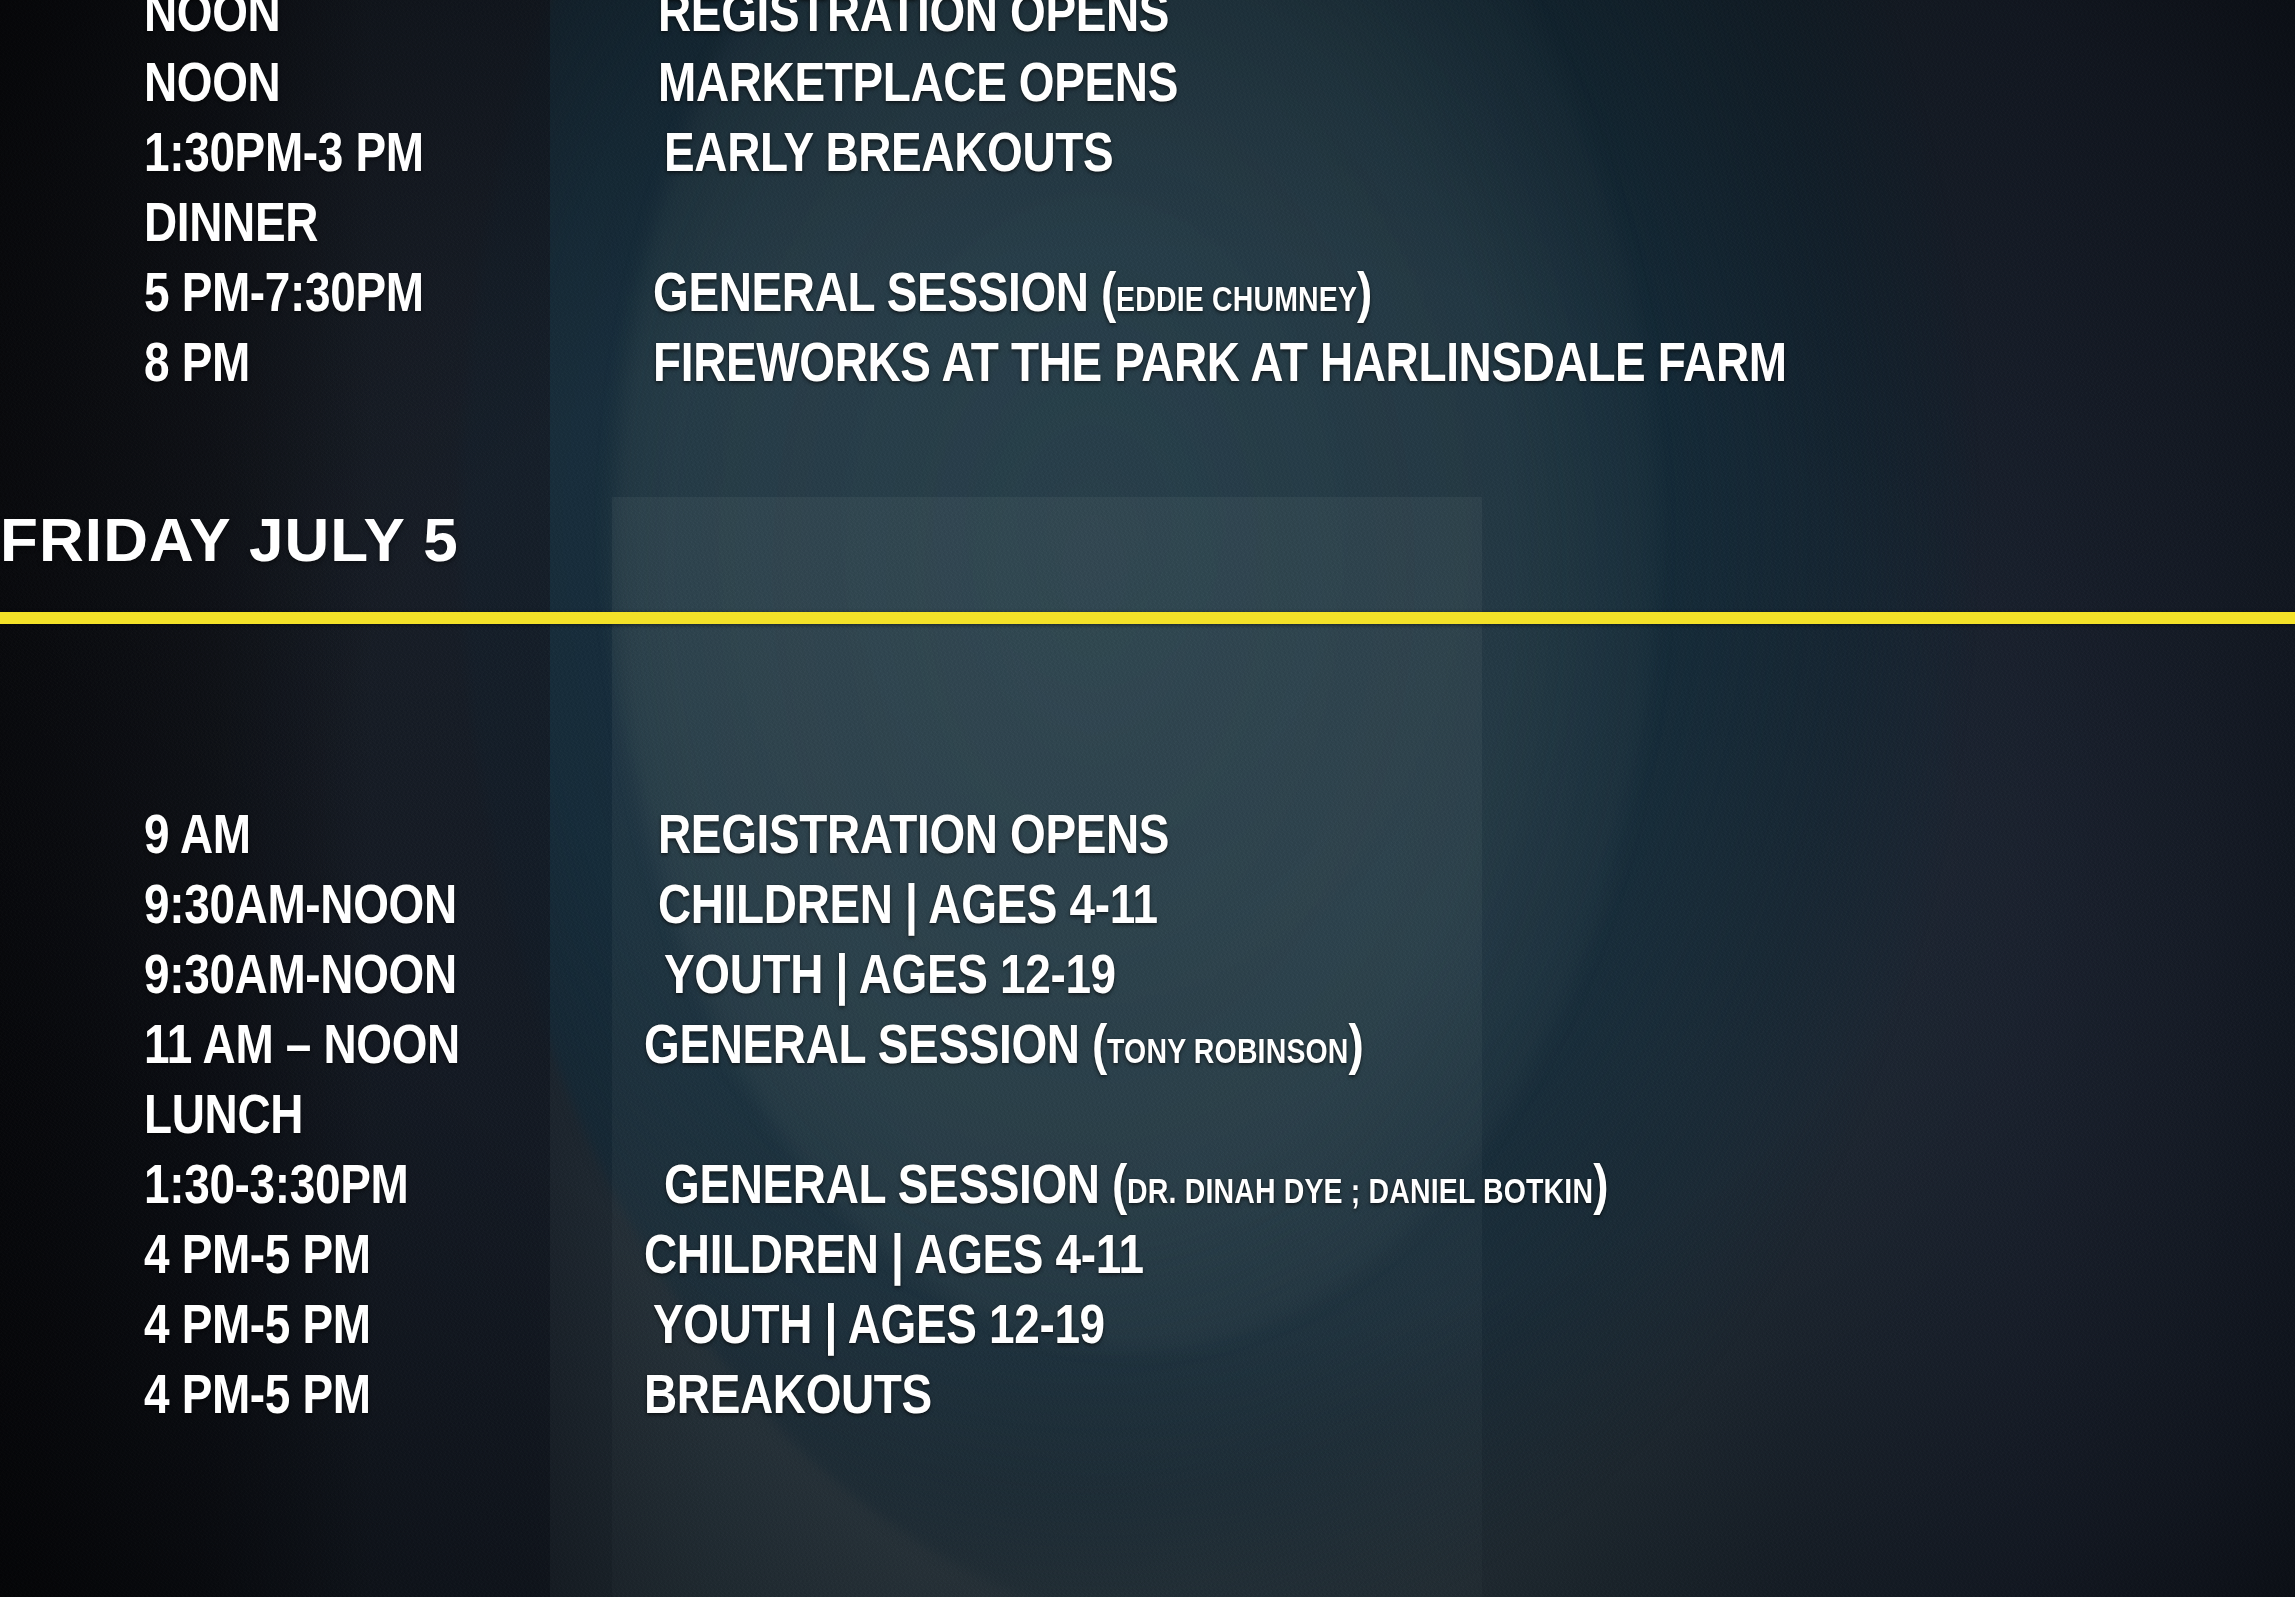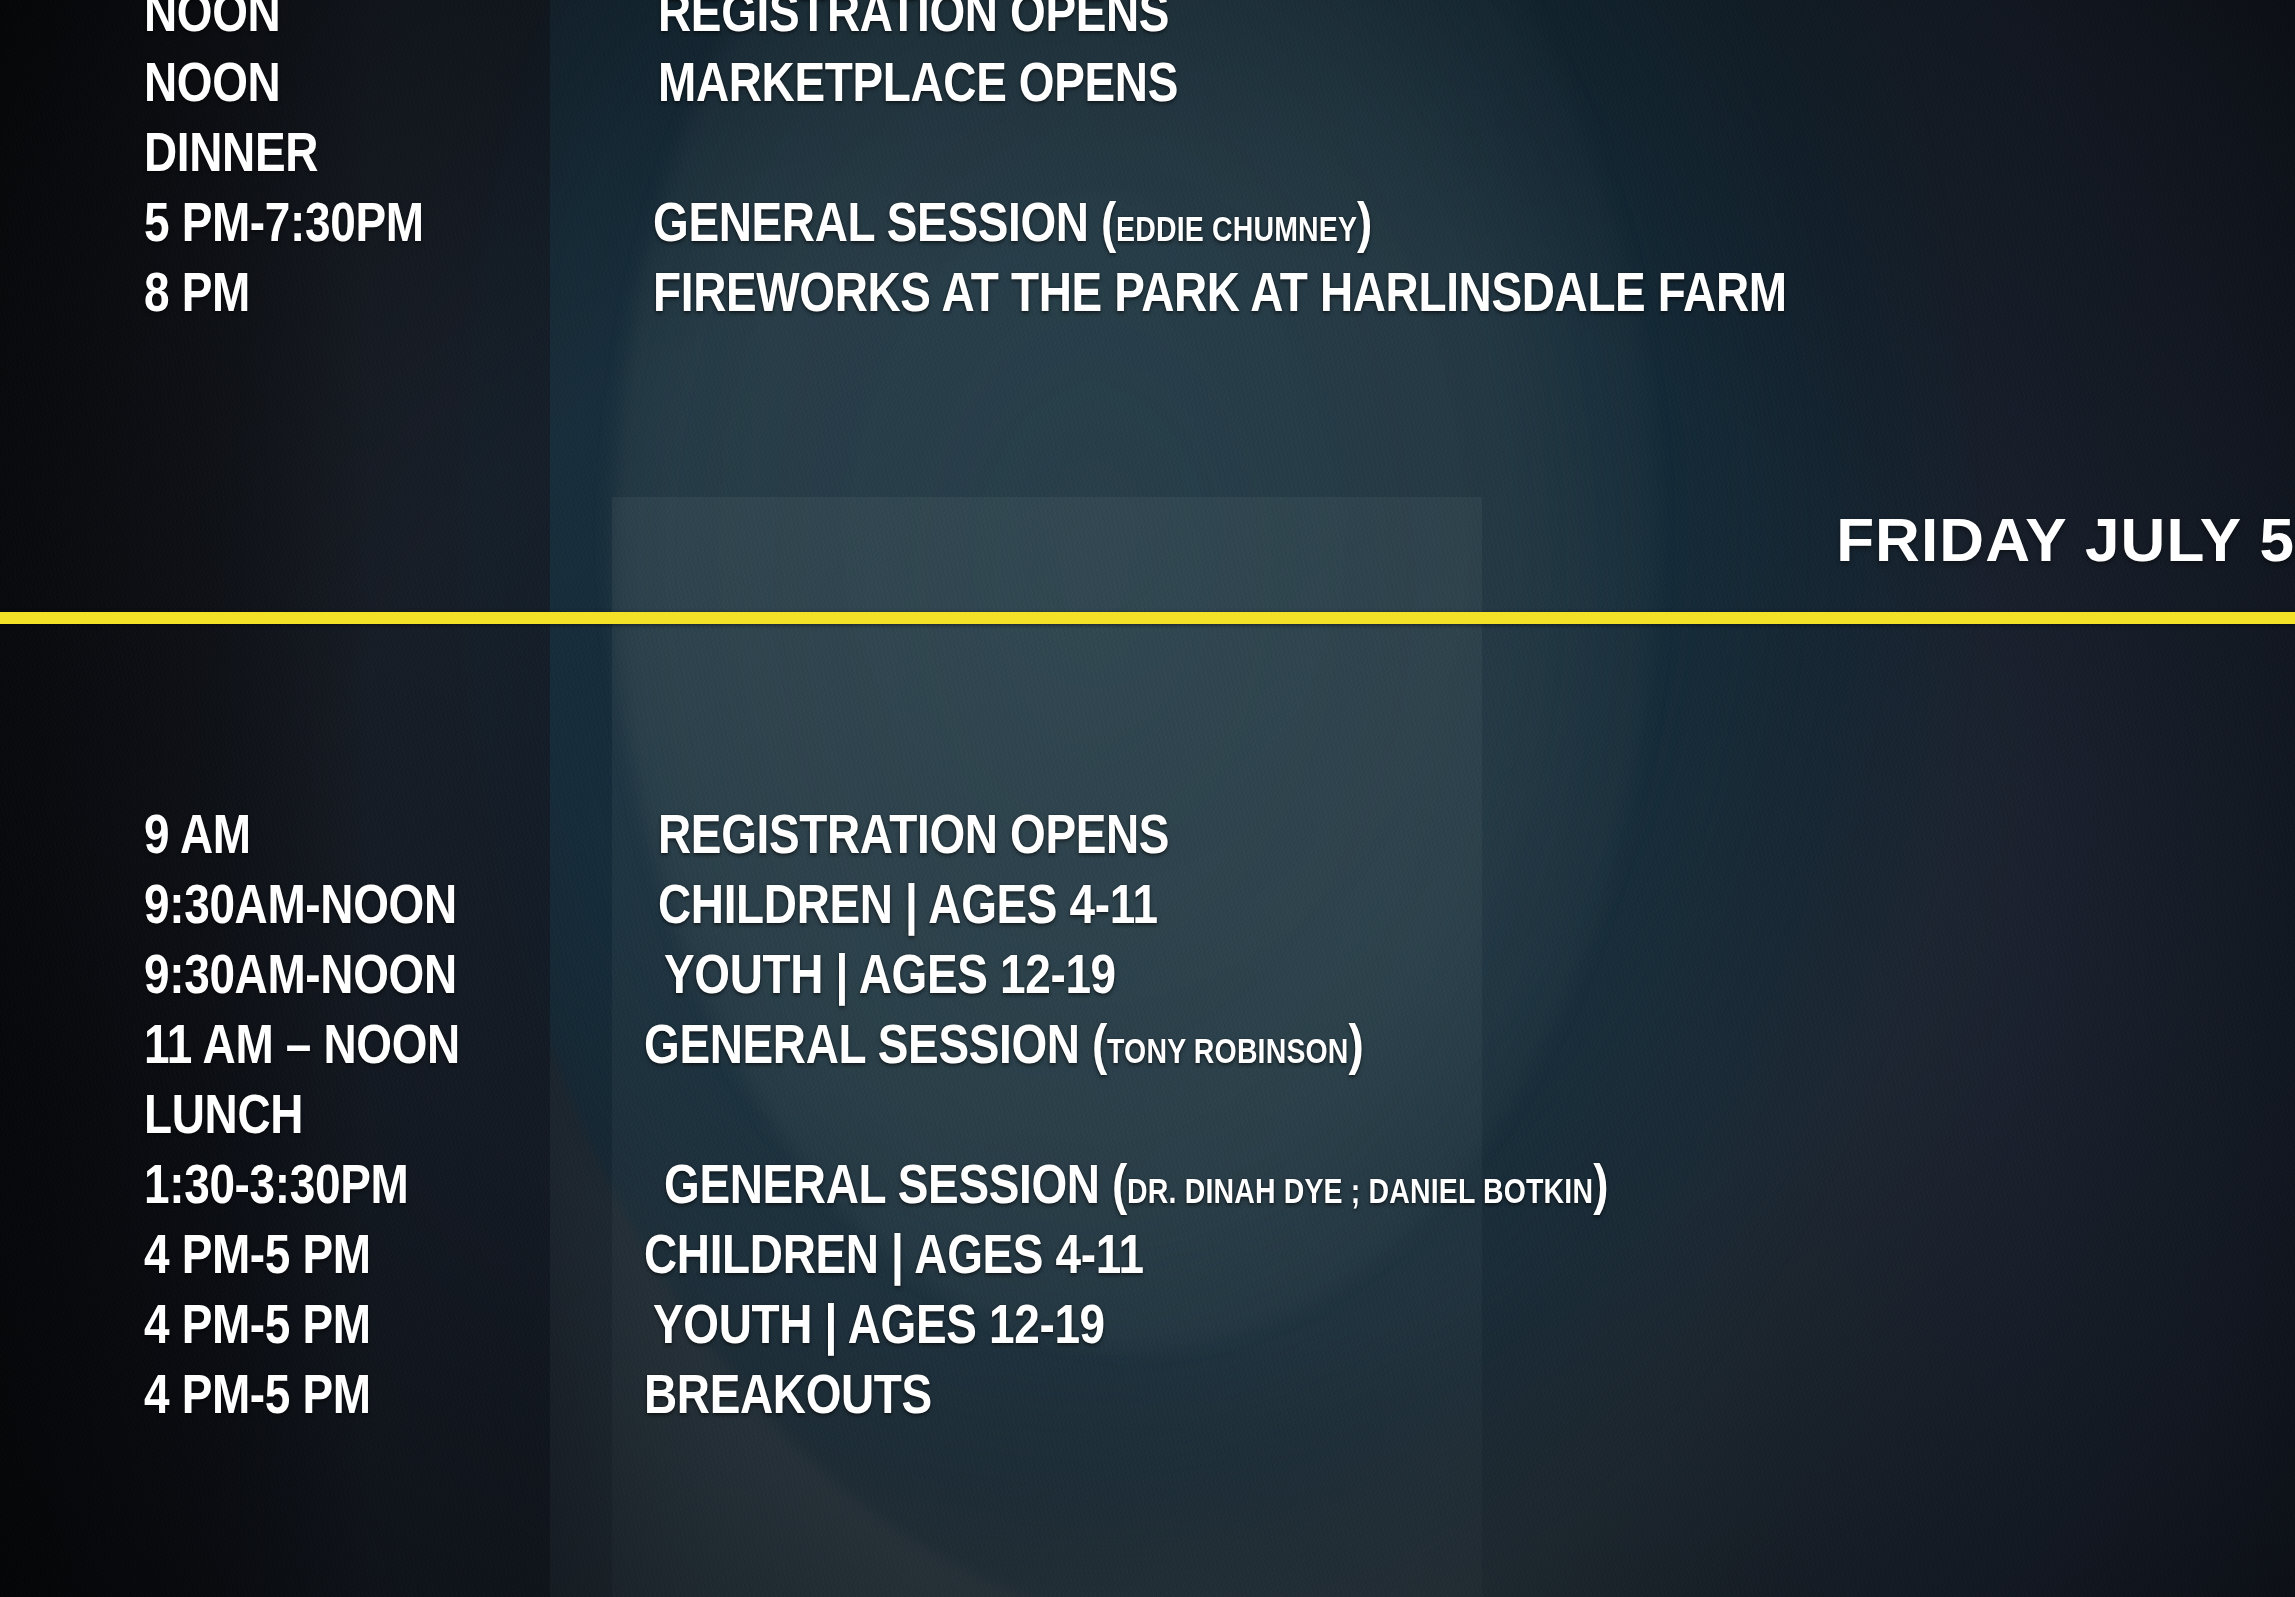--- a/index.html
+++ b/index.html
@@ -167,21 +167,21 @@
   .ev-indent-2 { left: 653px; }
   .ev-indent-3 { left: 644px; }
   .ev-indent-4 { left: 664px; }
 
   
   .day-header-wrap {
     position: absolute;
     left: 0;
     top: 502px;
     width: 100%;
-    text-align: right;
+    text-align: left;
   }
   .day-header {
     display: inline-block;
     color: #ffffff;
     font-weight: 700;
     font-size: 62px;
     line-height: 75px;
     letter-spacing: 1.1px;
     text-shadow: 0 1.8px 5.3px rgba(0,0,0,0.5);
   }
@@ -216,20 +216,24 @@
       <div class="row">
         <div class="cell-time">NOON</div>
         <div class="cell-event ev-indent-1">REGISTRATION OPENS</div>
       </div>
 
       <div class="row">
         <div class="cell-time">NOON</div>
         <div class="cell-event ev-indent-1">MARKETPLACE OPENS</div>
       </div>
 
+      <div class="row">
+        <div class="cell-time">1:30PM-3 PM</div>
+        <div class="cell-event ev-indent-4">EARLY BREAKOUTS</div>
+      </div>
 
       <div class="row">
         <div class="cell-time">DINNER</div>
         <div class="cell-event"></div>
       </div>
 
       <div class="row">
         <div class="cell-time">5 PM-7:30PM</div>
         <div class="cell-event ev-indent-2"><span>GENERAL SESSION </span><span class="paren">(</span><span class="speaker">EDDIE CHUMNEY</span><span class="paren">)</span></div>
       </div>

